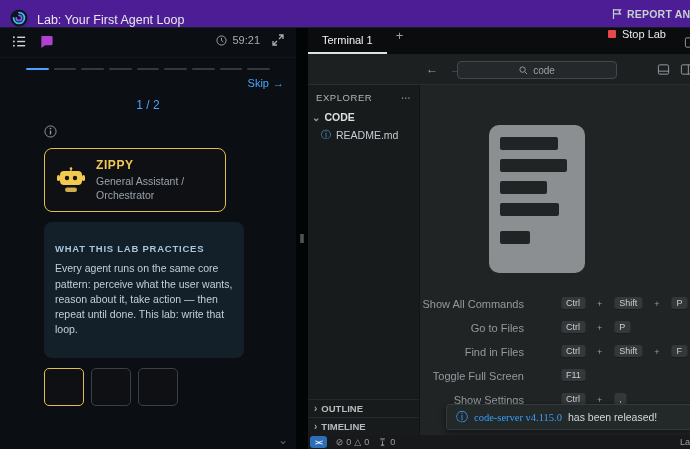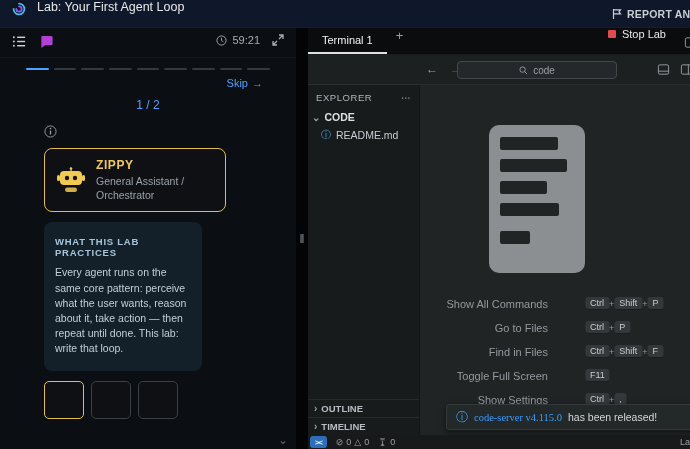--- a/index.html
+++ b/index.html
@@ -1,43 +1,43 @@
 <!DOCTYPE html>
 <html><head>
 <meta charset="utf-8">
 <style>
   * { box-sizing: border-box; margin: 0; padding: 0; }
   html, body { width: 690px; height: 449px; overflow: hidden; background: #000; font-family: "Liberation Sans", sans-serif; }
 
   
-  .topbar { height: 28px; display: flex; align-items: flex-start; gap: 9px; padding: 0 10px; background: #0f172a; border-bottom: 1px solid #1b1e21; position: relative; }
+  .topbar { height: 28px; display: flex; align-items: flex-end; gap: 9px; padding: 0 10px; background: #4c1d95; border-bottom: 1px solid #1b1e21; position: relative; }
   .topbar-title { font-size: 12.5px; color: #e7e9eb; }
   .report { position: absolute; left: 612px; top: 0; height: 28px; display: flex; align-items: center; gap: 5px; color: #c9ced3; font-size: 10.5px; font-weight: bold; letter-spacing: .02em; white-space: nowrap; }
 
   .main { display: flex; height: 421px; }
 
   
   .left { width: 296px; background: #0b0e12; position: relative; overflow: hidden; }
   .left-toolbar { height: 30px; display: flex; align-items: flex-start; gap: 12px; padding: 6px 12px 0; border-bottom: 1px solid #14171b; }
   .spacer { flex: 1; }
   .timer { display: flex; align-items: center; gap: 5px; color: #a7adb3; font-size: 11px; }
   .progress-row { display: flex; gap: 5px; padding: 0 26px; margin-top: 10px; }
   .seg { flex: 1; height: 2px; border-radius: 1px; background: #33393f; }
   .seg.active { background: #4aa3ff; }
-  .skip-row { display: flex; justify-content: flex-end; padding: 0 33px; margin-top: 7px; }
+  .skip-row { display: flex; justify-content: flex-end; padding: 0 12px; margin-top: 7px; }
   .skip { color: #4aa3ff; font-size: 11px; cursor: pointer; display: flex; gap: 4px; align-items: center; }
   .step-label { text-align: center; color: #4aa3ff; font-size: 12px; margin-top: 9px; }
 
   .content { padding-left: 44px; width: 240px; }
   .info-btn { display: inline-block; margin-top: 12px; }
   .zippy-card { width: 182px; border: 1px solid #e3bd4e; border-radius: 8px; padding: 9px 11px; display: flex; gap: 10px; align-items: center; margin-top: 6px; background: #0e1013; }
   .zippy-name { color: #f2ca52; font-weight: bold; font-size: 12px; letter-spacing: .05em; }
   .zippy-role { color: #9aa2ab; font-size: 10.5px; line-height: 1.3; margin-top: 3px; }
   .quote { width: 182px; background: #292211; border-radius: 6px; padding: 8px 10px; color: #e3c468; font-size: 10px; font-style: italic; line-height: 1.45; margin-top: 8px; }
-  .practices { width: 158px; background: #142029; border-radius: 8px; padding: 14px 11px; margin-top: 10px; }
+  .practices { width: 200px; background: #142029; border-radius: 8px; padding: 21px 11px; margin-top: 10px; }
   .practices-title { color: #a6c6dc; font-size: 9.5px; font-weight: bold; letter-spacing: .08em; }
   .practices-body { color: #c3cfd8; font-size: 10.5px; line-height: 1.45; margin-top: 7px; }
   .chips { display: flex; flex-wrap: wrap; gap: 7px; width: 146px; margin-top: 10px; }
   .chip { width: 40px; height: 38px; border: 1px solid #394049; border-radius: 5px; display: flex; flex-direction: column; align-items: center; justify-content: center; gap: 3px; background: #0e1013; cursor: pointer; }
   .chip.active { border-color: #e3bd4e; }
   .scroll-ind { position: absolute; bottom: 2px; right: 8px; color: #5f666c; font-size: 12px; }
 
   
   .divider { width: 12px; background: #030405; display: flex; align-items: center; justify-content: center; cursor: col-resize; }
   .handle { color: #8a9199; font-size: 12px; }
@@ -67,21 +67,21 @@
   .file-ico { color: #4ba0d8; font-size: 10px; }
   .collapsed-row { display: flex; align-items: center; gap: 4px; padding: 3px 6px; color: #b6bcc1; font-weight: bold; font-size: 9.5px; border-top: 1px solid #25292c; cursor: pointer; }
   .chev { font-size: 10px; color: #9aa0a6; }
 
   .vs-editor { flex: 1; position: relative; background: #202425; overflow: hidden; }
   .letterpress { position: absolute; left: calc(50% - 18px); transform: translateX(-50%); top: 40px; width: 96px; height: 148px; background: #8b8f92; border-radius: 10px; padding: 12px 11px; display: flex; flex-direction: column; gap: 9px; }
   .lp-bar { height: 13px; background: #202425; border-radius: 2px; }
 
   .shortcuts { position: absolute; top: 212px; left: 50%; transform: translateX(-50%); display: grid; grid-template-columns: auto auto; column-gap: 9px; row-gap: 11px; align-items: center; }
   .sc-label { color: #94999e; font-size: 11px; justify-self: end; white-space: nowrap; }
-  .sc-keys { display: flex; align-items: center; gap: 0; margin-left: 28px; }
+  .sc-keys { display: flex; align-items: center; gap: 12px; margin-left: 28px; }
   kbd { background: #34383b; color: #c9cdd1; border-radius: 3px; padding: 1px 5px 2px; font-size: 9px; font-family: "Liberation Sans", sans-serif; box-shadow: inset 0 -1px 0 rgba(0,0,0,.5); }
   .plus { color: #94999e; font-size: 9px; }
 
   .notification { position: absolute; bottom: 5px; right: -8px; width: 252px; height: 26px; background: #232829; border: 1px solid #35393c; border-radius: 3px; display: flex; align-items: center; gap: 6px; padding: 0 9px; box-shadow: 0 2px 6px rgba(0,0,0,.5); }
   .notif-ico { color: #3b9eff; font-size: 12px; }
   .notif-link { color: #3b9eff; font-size: 10.5px; cursor: pointer; white-space: nowrap; font-family: Liberation Serif, serif; }
   .notif-text { color: #d3d7da; font-size: 10.5px; white-space: nowrap; }
 
   .statusbar { height: 14px; background: #17191b; display: flex; align-items: center; gap: 9px; font-size: 9px; color: #9aa0a6; position: relative; }
   .remote { height: 12px; margin-left: 2px; background: #2e6db8; border-radius: 3px; color: #fff; font-size: 7.5px; font-weight: bold; display: flex; align-items: center; padding: 0 5px; letter-spacing: -1px; cursor: pointer; }

